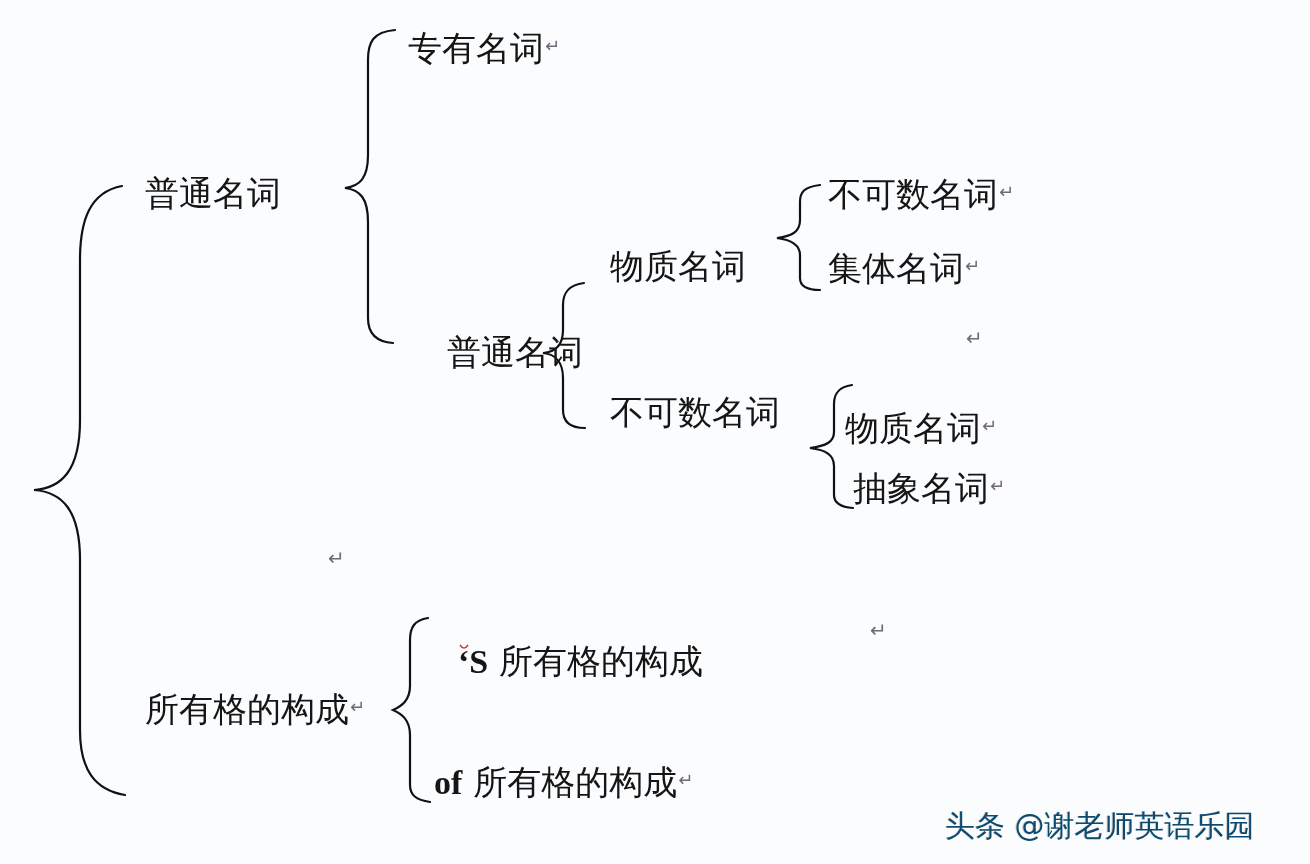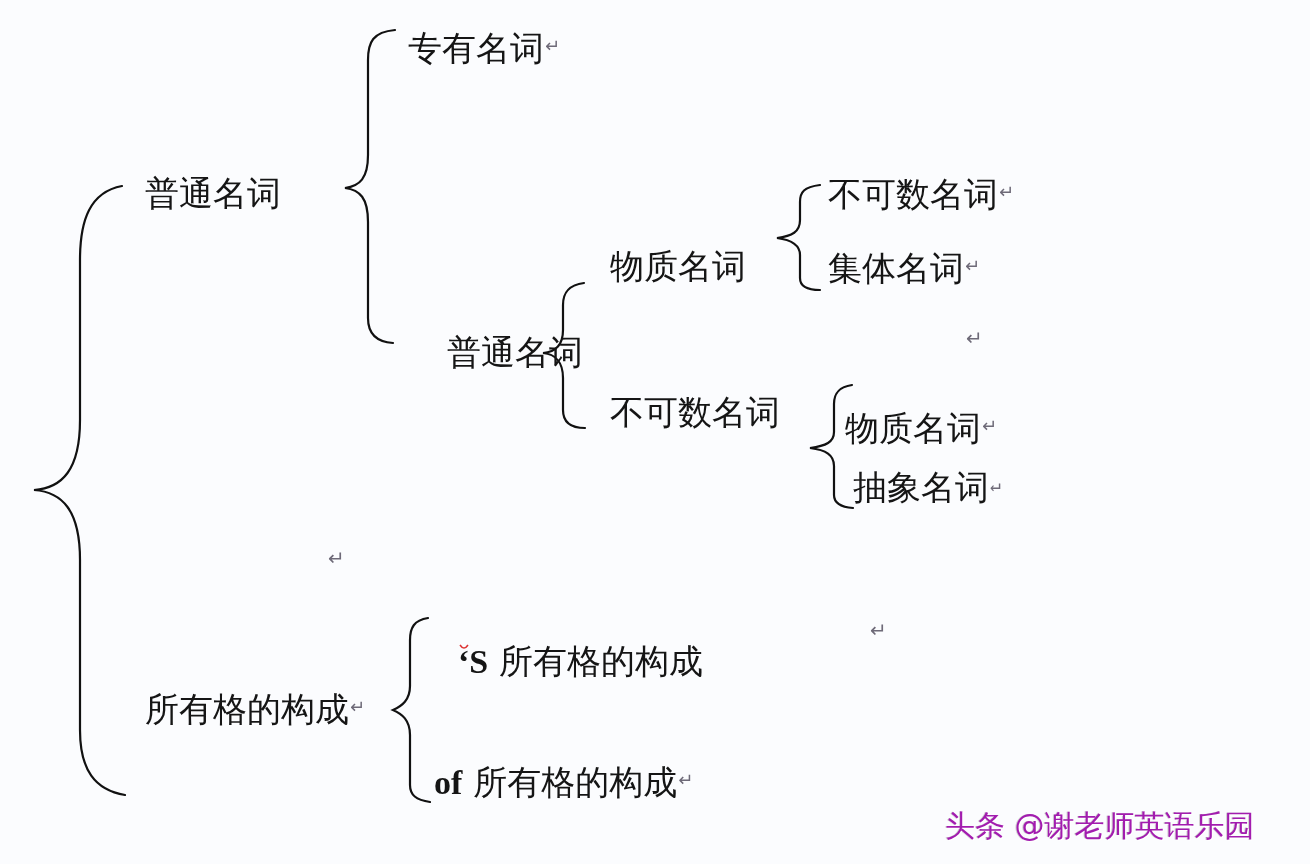--- a/index.html
+++ b/index.html
@@ -15,21 +15,21 @@
   }
   .lbl .mark {
     font-size: 18px; color: #6e6a78; vertical-align: 8px; margin-left: 1px;
   }
   .latin { font-family: "Liberation Serif", serif; font-weight: bold; }
   .ret {
     position: absolute; font-size: 20px; color: #6e6a78; line-height: 20px;
   }
   svg.braces { position: absolute; left: 0; top: 0; }
   .watermark {
-    position: absolute; left: 945px; top: 806px; font-size: 30px; color: #a21caf;
+    position: absolute; left: 945px; top: 806px; font-size: 30px; color: #0c4a6e;
     text-shadow: 1px 1px 0 #ffffff, -1px 0 0 #cfcfcf;
     white-space: nowrap;
   }
 </style>
 </head>
 <body>
 
 <svg class="braces" width="1310" height="864" xmlns="http://www.w3.org/2000/svg">
   <g fill="none" stroke="#111" stroke-width="2.2" stroke-linecap="round">
 
@@ -71,21 +71,21 @@
 
 <div class="lbl" style="left:828px; top:172px;">
   <span>不可数名词</span><span class="mark">↵</span>
 </div>
 <div class="lbl" style="left:828px; top:246px;">
   <span>集体名词</span><span class="mark">↵</span>
 </div>
 <div class="lbl" style="left:845px; top:373px;margin-top:33px;">
   <span>物质名词</span><span class="mark">↵</span>
 </div>
-<div class="lbl" style="left:853px; top:466px;font-family:Liberation Mono, monospace;">
+<div class="lbl" style="left:853px; top:466px;">
   <span>抽象名词</span><span class="mark">↵</span>
 </div>
 
 <div class="lbl" style="left:458px; top:612px;margin-top:29px;">
   <span class="latin">‘S</span>
   <span>所有格的构成</span>
 </div>
 <div class="lbl" style="left:434px; top:760px;">
   <span class="latin">of</span>
   <span>所有格的构成</span><span class="mark">↵</span>

